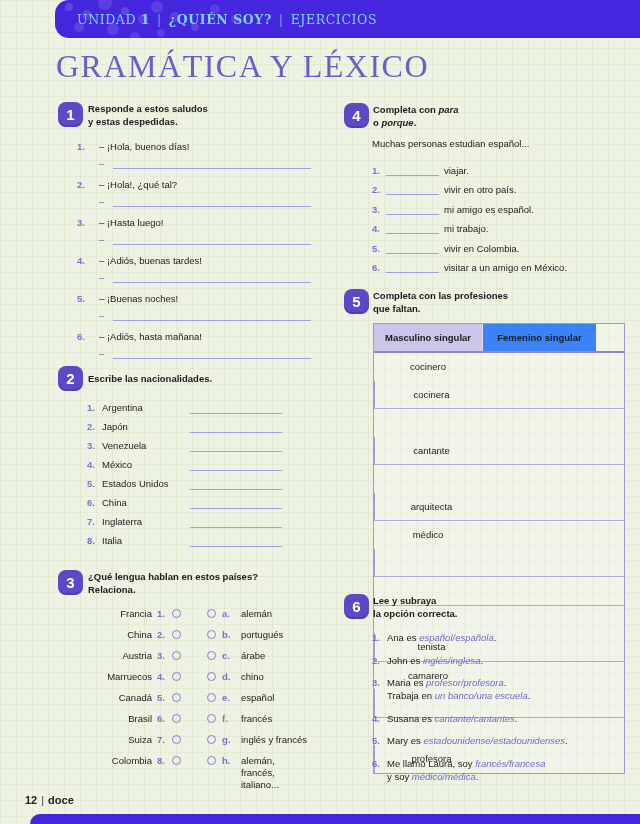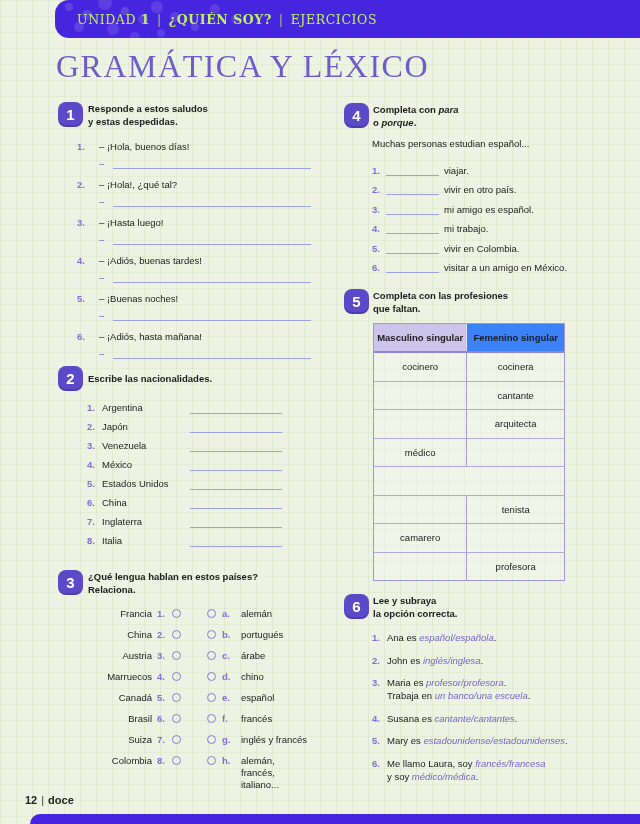--- a/index.html
+++ b/index.html
@@ -14,21 +14,21 @@
     color:#1c1c1c;
     font-size:9.5px;
   }
   
   .topbar{
     position:absolute;left:55px;top:0;right:0;height:38px;
     background:#4625df;border-radius:14px 0 0 14px;overflow:hidden;
     display:flex;align-items:center;padding-left:22px;box-sizing:border-box;
   }
   .topbar .bt{
-    font-family:"DejaVu Serif", serif;color:#bef264;
+    font-family:"DejaVu Serif", serif;color:#7dd3fc;
     font-size:12.5px;letter-spacing:0.6px;white-space:pre;position:relative;z-index:2;
   }
   .bt.bold{font-weight:bold;}
   .bt.sep{opacity:.75;padding:0 7px;font-weight:400;}
   .dots{
     position:absolute;left:10px;top:3px;width:8px;height:8px;border-radius:50%;
     background:rgba(255,255,255,0.14);z-index:1;
     box-shadow:
       18px 8px 0 1px rgba(255,255,255,0.14),
       36px -4px 0 3px rgba(255,255,255,0.12),
@@ -91,26 +91,26 @@
   .m-gap{width:26px;flex:none;}
   .m-letter{width:14px;margin-left:6px;flex:none;color:#7e6fd2;font-weight:bold;}
   .m-lang{margin-left:5px;width:104px;}
   
   .ex4-intro{margin:9px 0 0 29px;line-height:12px;}
   .ex4-items{margin-top:7px;}
   .p-item{display:flex;align-items:flex-end;height:19.5px;margin-left:29px;line-height:12px;}
   .p-item .num{width:12px;flex:none;}
   .p-blank{width:53px;flex:none;border-bottom:1px solid #9ca0de;height:10px;margin:0 5px 1px 2px;}
   
-  .tbl{margin:8px 10px 0 30px;width:192px;border:1.5px solid #a295d8;box-sizing:border-box;background:rgba(255,255,255,0.25);}
+  .tbl{margin:8px 10px 0 30px;width:252px;border:1.5px solid #a295d8;box-sizing:border-box;background:rgba(255,255,255,0.25);}
   .tbl-head{display:flex;border-bottom:2px solid #9184d0;}
   .th{height:27px;display:flex;align-items:center;justify-content:center;font-weight:bold;}
   .th-m{width:108px;background:#cdc4eb;}
   .th-f{width:113px;background:#3b82f6;border-left:1px solid #e6e0f5;}
-  .tbl-row{display:flex;}
+  .tbl-row{display:flex;flex-direction:column;}
   .tbl-row + .tbl-row{border-top:1px solid #b3a7e0;}
   .td{height:27.5px;display:flex;align-items:center;justify-content:center;}
   .td-m{width:108px;}
   .td-f{width:113px;border-left:1px solid #a99cdb;}
   
   .ex6-items{margin-top:11px;}
   .o-item{display:flex;margin-left:29px;margin-bottom:9.5px;line-height:13px;}
   .o-item .num{width:15px;flex:none;}
   .opt{color:#7366ca;font-style:italic;margin-top:24px;}
   

